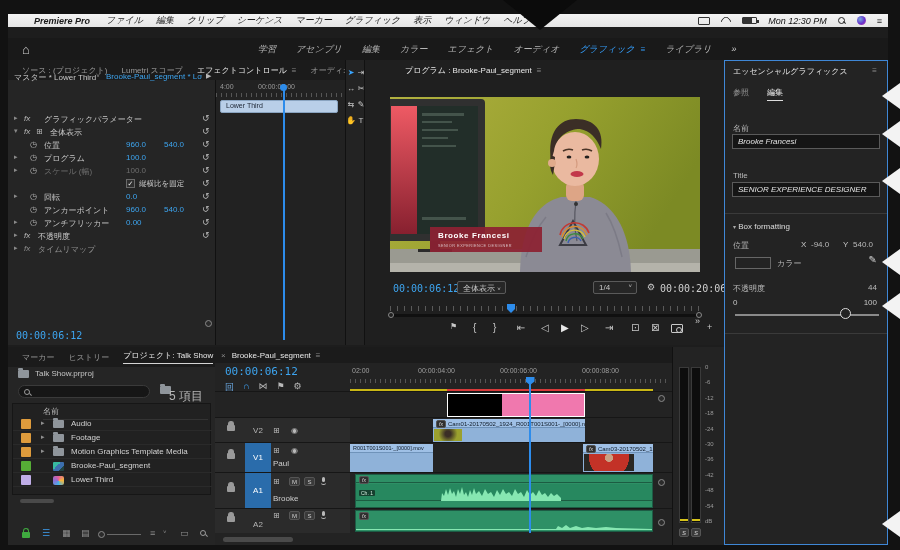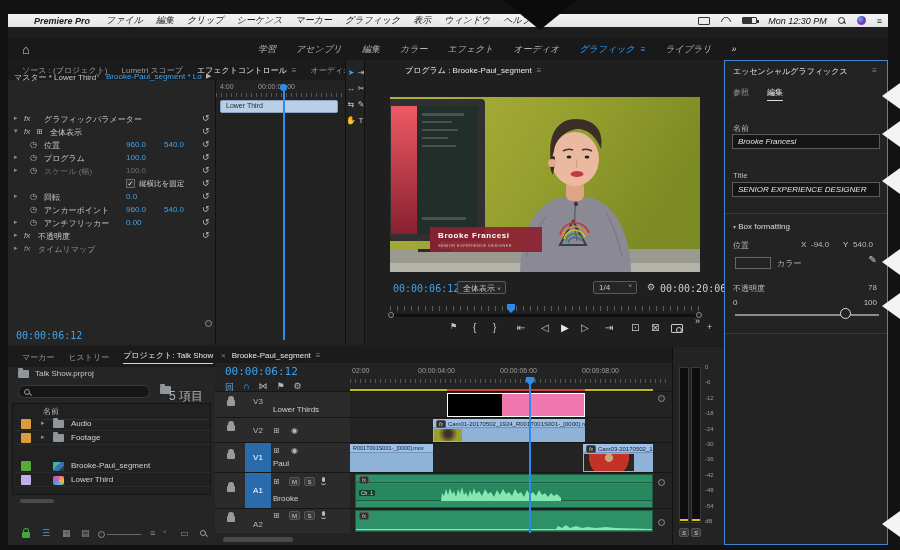--- a/index.html
+++ b/index.html
@@ -479,21 +479,21 @@
     </span>
     <span class="flabel" style="top:179px">位置</span>
     <span class="flabel" style="left:76px;top:179px;color:#c5c5c5">X</span>
     <span class="flabel blue" style="left:86px;top:179px">-94.0</span>
     <span class="flabel" style="left:118px;top:179px;color:#c5c5c5">Y</span>
     <span class="flabel blue" style="left:128px;top:179px">540.0</span>
     <span class="swatch"></span>
     <span class="flabel" style="left:52px;top:197px">カラー</span>
     <span class="eyedrop">✎</span>
     <span class="flabel" style="top:222px">不透明度</span>
-    <span class="flabel blue" style="left:auto;right:10px;top:222px">78</span>
+    <span class="flabel blue" style="left:auto;right:10px;top:222px">44</span>
     <span class="flabel" style="top:237px;color:#c5c5c5">0</span>
     <span class="flabel" style="left:auto;right:10px;top:237px;color:#c5c5c5">100</span>
     <div class="slider-track"></div>
     <div class="slider-knob"></div>
     <div class="divider" style="top:272px"></div>
   </div>
 
   <div id="proj" class="panel">
     <div class="tabstrip">
       <span class="ptab">マーカー</span>
@@ -517,20 +517,26 @@
         <span class="chip" style="background:#de9b3c"></span>
         <span class="tw">▸</span>
         <span class="ric folder-ic"></span>
         <span class="nm">Footage</span>
       </div>
       <div class="prow" style="top:13px">
         <span class="chip" style="background:#de9b3c"></span>
         <span class="tw">▸</span>
         <span class="ric folder-ic"></span>
         <span class="nm">Audio</span>
+      </div>
+      <div class="prow" style="top:41px">
+        <span class="chip" style="background:#de9b3c"></span>
+        <span class="tw">▸</span>
+        <span class="ric folder-ic"></span>
+        <span class="nm">Motion Graphics Template Media</span>
       </div>
       <div class="prow" style="top:55px">
         <span class="chip" style="background:#56ad36"></span>
         <span class="ric seq-ic"></span>
         <span class="nm">Brooke-Paul_segment</span>
       </div>
       <div class="prow" style="top:69px">
         <span class="chip" style="background:#c0aee8"></span>
         <span class="ric mogrt-ic"></span>
         <span class="nm">Lower Third</span>
@@ -572,25 +578,20 @@
       <span style="position:absolute;left:2px;top:2px">02:00</span>
       <span style="position:absolute;left:68px;top:2px">00:00:04:00</span>
       <span style="position:absolute;left:150px;top:2px">00:00:06:00</span>
       <span style="position:absolute;left:232px;top:2px">00:00:08:00</span>
       <div class="ruler-ticks" style="position:absolute;left:0;top:14px;width:100%"></div>
     </div>
     <div id="tl-yellow"></div>
     <div id="tl-red"></div>
 
     <div class="trackrow" style="top:44px;height:26px">
-      <div class="thdr">
-        <span class="padlock gray lk"></span>
-        <span class="tbadge" style="top:-6px">V3</span>
-        <span class="tname" style="top:13px">Lower Thirds</span>
-      </div>
       <div class="clip" style="left:232px;top:1px;width:138px;height:24px;border:1.5px solid #fff">
         <div style="position:absolute;left:0;top:0;width:40%;height:100%;background:#000"></div>
         <div style="position:absolute;left:40%;top:0;width:60%;height:100%;background:#f078ae"></div>
       </div>
     </div>
 
     <div class="trackrow" style="top:70px;height:25px">
       <div class="thdr">
         <span class="padlock gray lk"></span>
         <span class="tbadge">V2</span>

